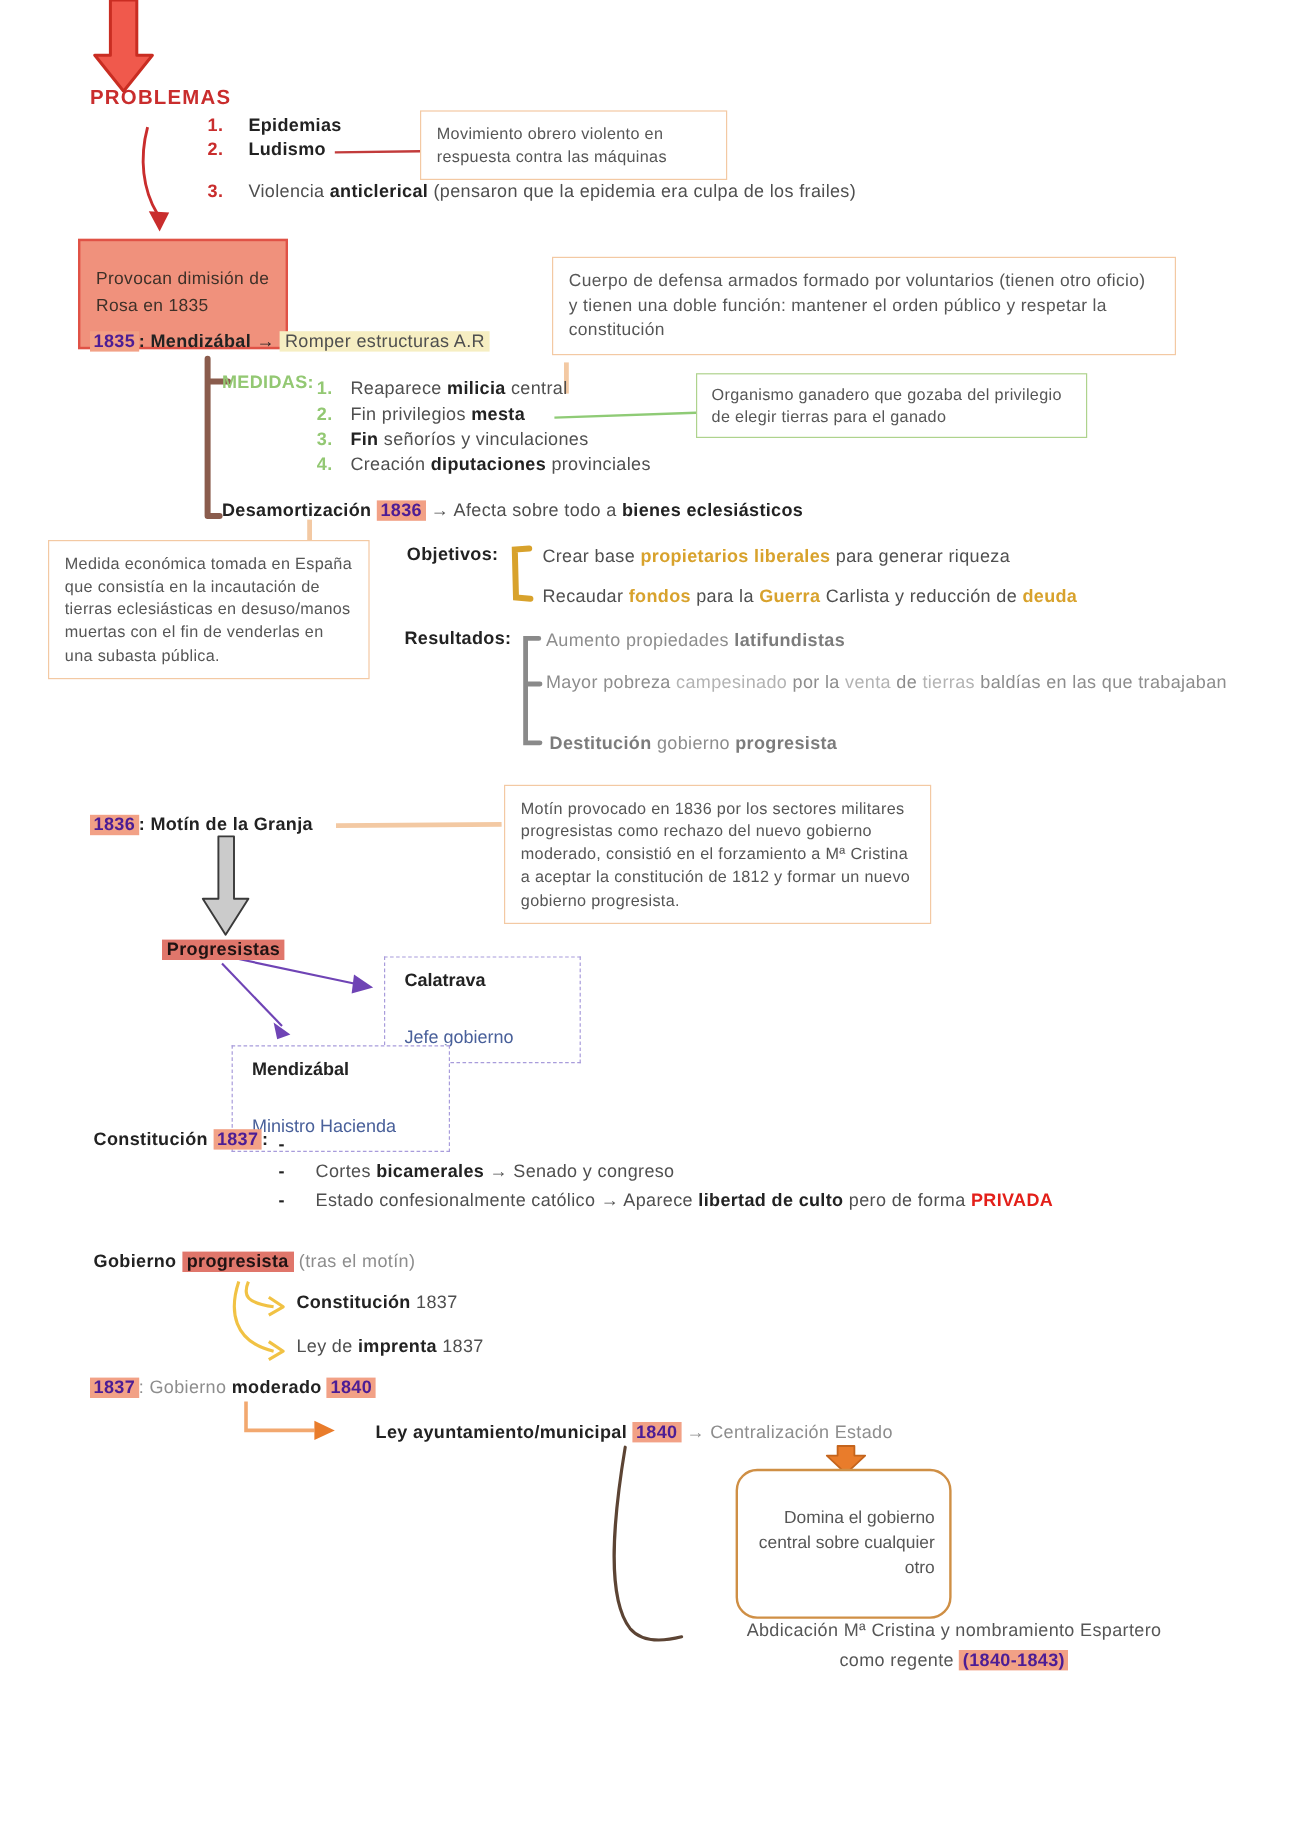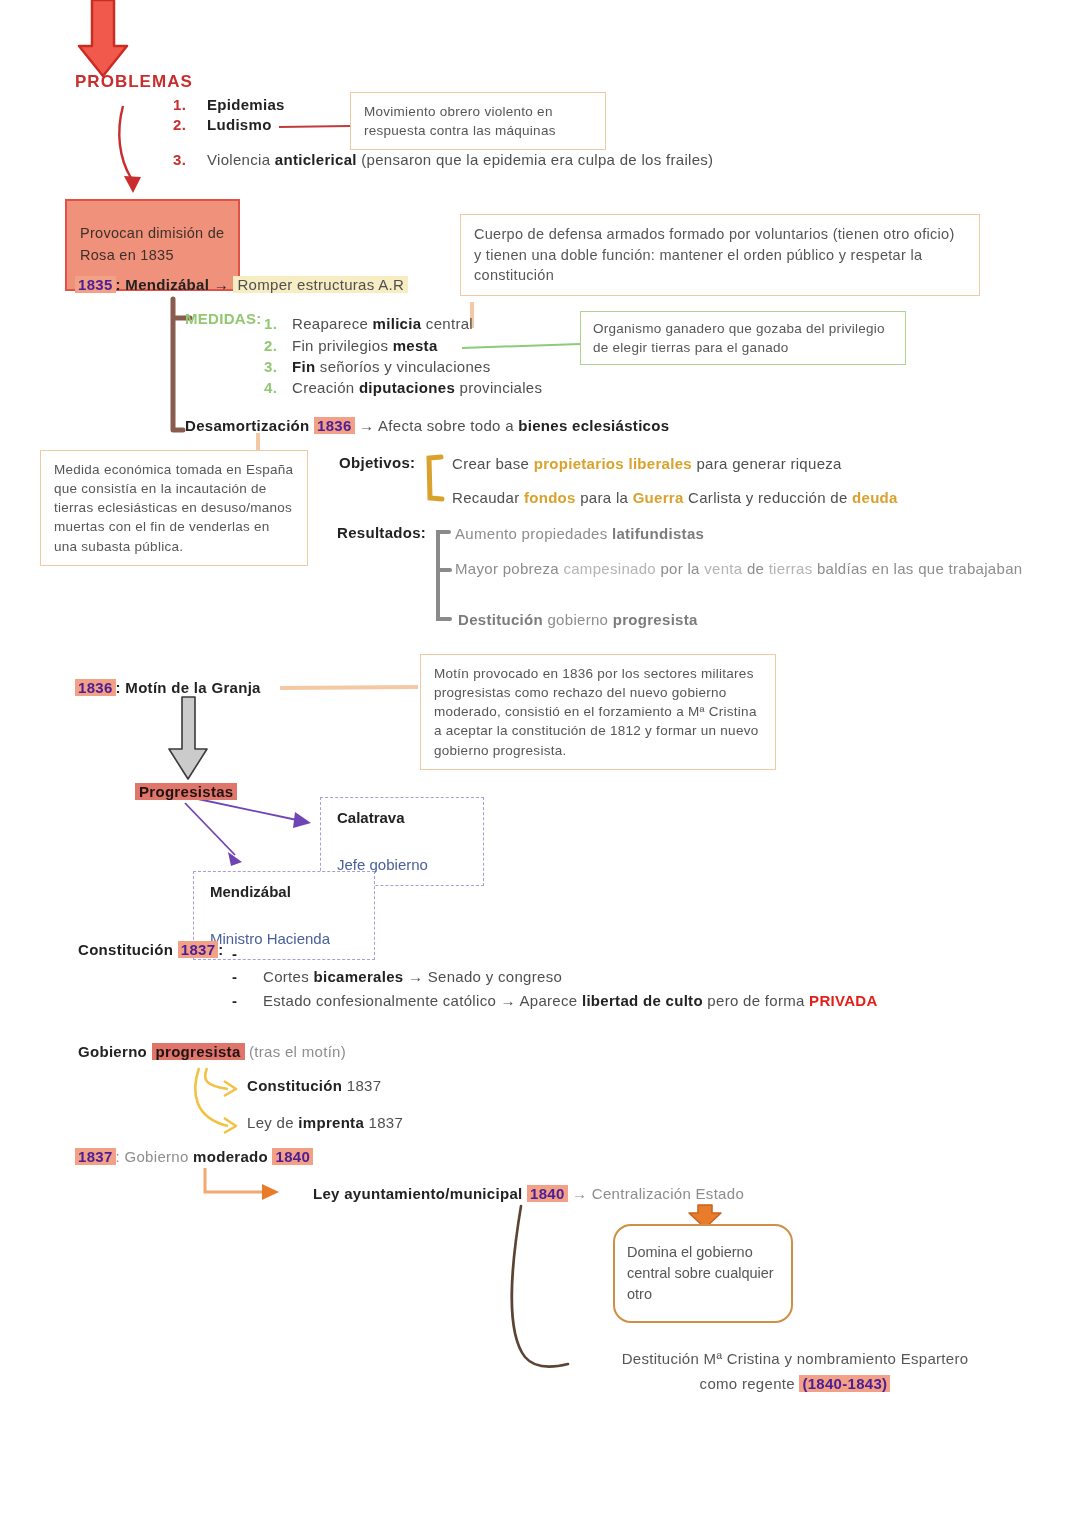--- a/index.html
+++ b/index.html
@@ -21,21 +21,21 @@
   .blue{color:var(--blue,#49609a);margin-top:25px;}
   .redtxt{color:var(--red-bright,#e31f19);font-weight:bold;}
   .callout{position:absolute;border:1.5px solid var(--peach,#f3c9a3);background:#fff;
            font-size:13.5px;line-height:1.42;letter-spacing:.02em;color:#565656;padding:9px 13px;}
   .callout.greenb{border-color:var(--green-border,#aed38d);}
   .salmonbox{position:absolute;background:var(--box-fill,#f0917c);border:2px solid var(--box-border,#e05246);
              font-size:14.5px;line-height:1.5;color:#3d3028;padding:22px 13px;letter-spacing:.02em;}
   .dashedbox{position:absolute;border:1.6px dashed var(--purple-border,#a89cdb);background:#fff;
              padding:9px 16px;font-size:15px;line-height:1.45;}
   .roundbox{position:absolute;border:2px solid var(--orange-mid,#cf8f45);border-radius:18px;background:#fff;
-            font-size:14.5px;line-height:1.45;color:#565656;text-align:left;padding:16px 12px;}
+            font-size:14.5px;line-height:1.45;color:#565656;text-align:right;padding:29px 12px;}
   .title17{font-size:17px;font-weight:bold;letter-spacing:.06em;color:var(--red,#c92d2d);}
   .ctr{text-align:center;white-space:normal;}
 </style>
 </head>
 <body>
 
 <div id="canvas">
 
   <svg class="overlay">
 
@@ -208,18 +208,18 @@
   <div class="t" style="left:75px;top:1148px">
     <span class="hl">1837</span><span class="gray">: Gobierno </span><span class="b">moderado </span><span class="hl">1840</span>
   </div>
 
   <div class="t" style="left:313px;top:1185px">
     <span class="b">Ley ayuntamiento/municipal </span><span class="hl">1840</span><span class="gray"> → </span><span class="gray">Centralización Estado</span>
   </div>
 
   <div class="roundbox wrap" style="left:613px;top:1224px;width:152px">Domina el gobierno central sobre cualquier otro</div>
 
-  <div class="t ctr" style="left:540px;top:1350px;width:510px;color:#565656">Destitución Mª Cristina y nombramiento Espartero</div>
+  <div class="t ctr" style="left:540px;top:1350px;width:510px;color:#565656">Abdicación Mª Cristina y nombramiento Espartero</div>
   <div class="t ctr" style="left:540px;top:1375px;width:510px;color:#565656">
     <span>como regente </span><span class="hl">(1840-1843)</span>
   </div>
 
 </div>
 
 </body></html>

